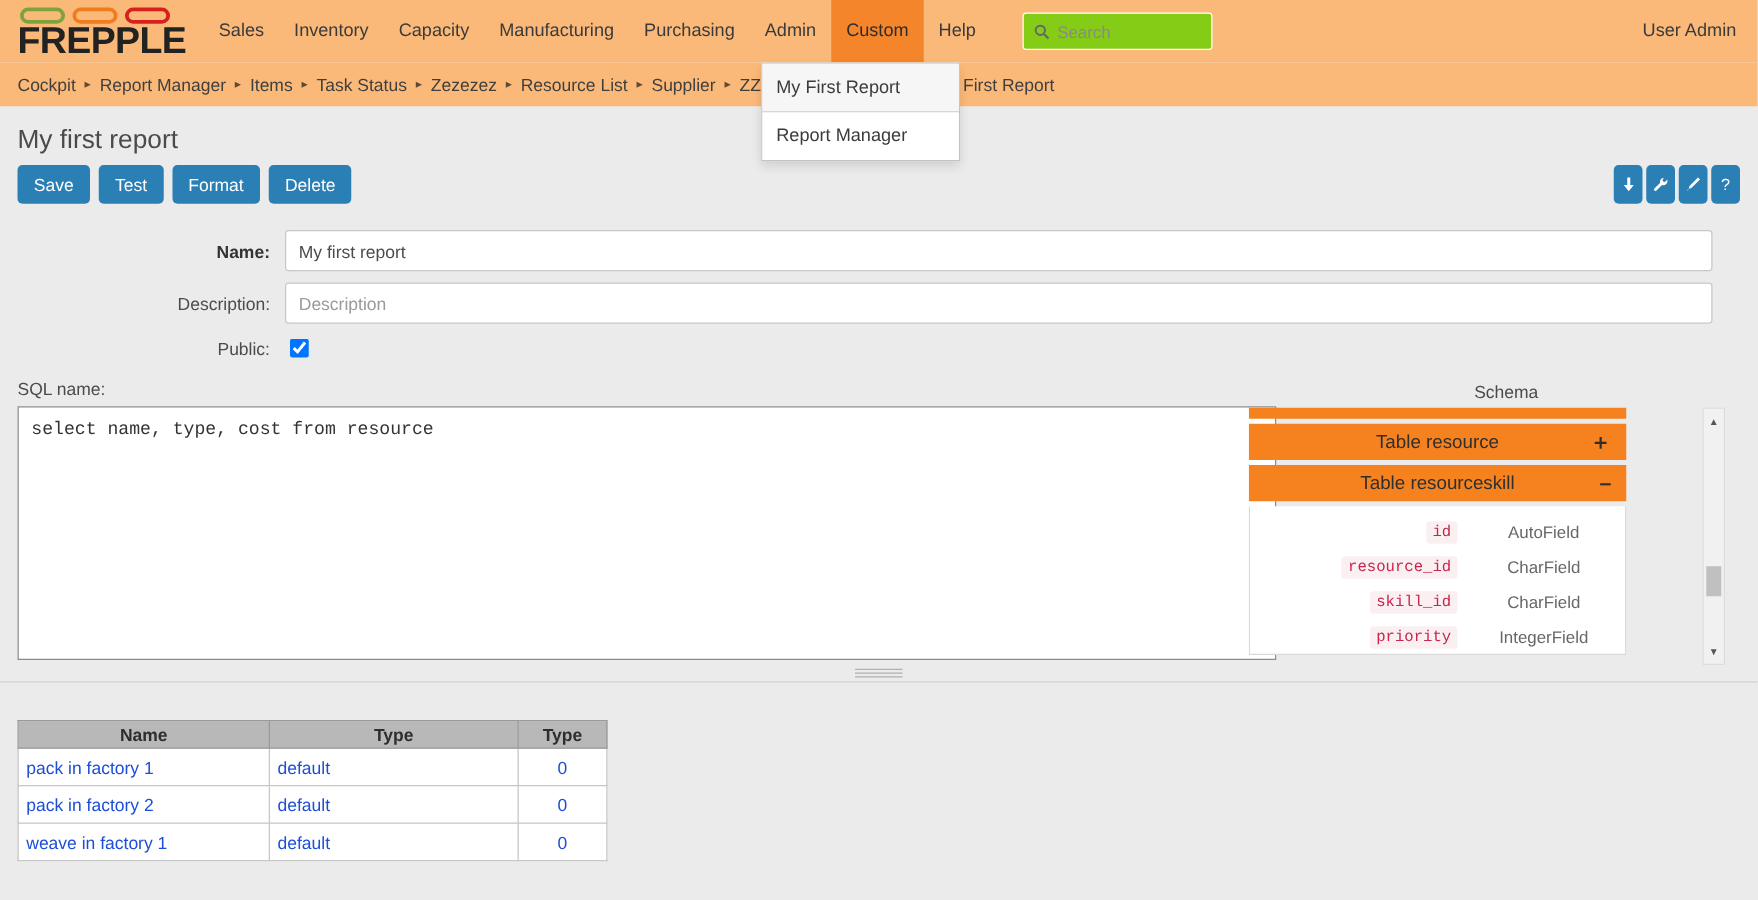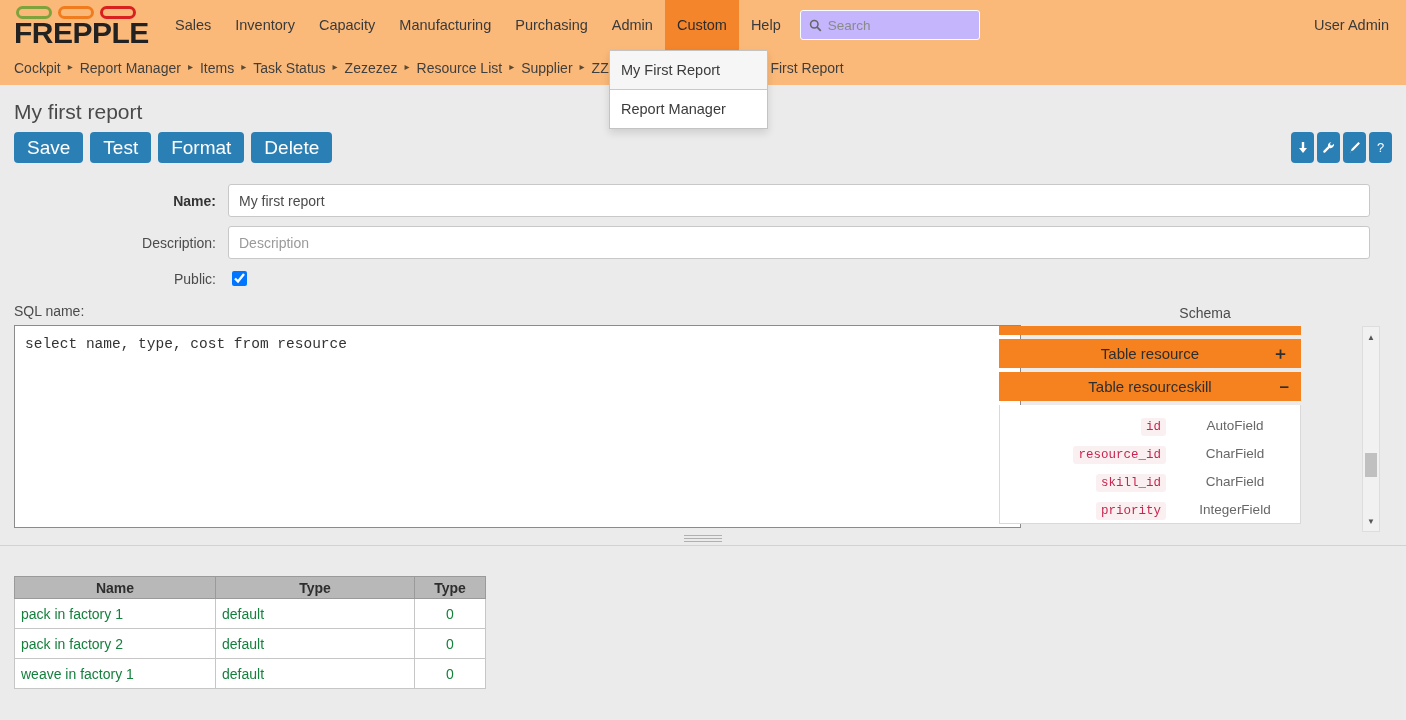--- a/index.html
+++ b/index.html
@@ -46,23 +46,23 @@
     height: 50px;
     padding: 0 12px;
     display: flex; align-items: center;
     font-size: 14.5px;
     color: #3a3a3a;
     cursor: pointer;
     white-space: nowrap;
   }
   .navitem.active { background: #f5852a; color: #2c2c2c; }
   #searchbox {
-    margin-left: 7px;
-    width: 180px; height: 30px;
-    background: #c4b5fd;
+    margin-left: 25px;
+    width: 152px; height: 30px;
+    background: #84cc16;
     border: 1px solid #ffffff;
     border-radius: 3px;
     display: flex; align-items: center;
     padding: 0 8px;
     flex: none;
   }
   #searchbox .mag { margin-right: 4px; display: flex; }
   #searchbox input {
     border: none; outline: none;
     font-family: "Liberation Sans", sans-serif;
@@ -129,21 +129,21 @@
     display: flex; gap: 7px;
   }
   .btn {
     background: #2a7fb5;
     color: #ffffff;
     border: none;
     border-radius: 4px;
     height: 31px;
     padding: 0 13px;
     font-family: "Liberation Sans", sans-serif;
-    font-size: 19px;
+    font-size: 14px;
     cursor: pointer;
     display: flex; align-items: center; justify-content: center;
   }
   #iconrow {
     position: absolute; right: 14px; top: 132px;
     display: flex; gap: 3px;
   }
   .ibtn {
     width: 23px; height: 31px;
     background: #2a7fb5;
@@ -299,21 +299,21 @@
     height: 22px;
     border: 1px solid #9a9a9a;
     padding: 0 6px;
     text-align: center;
   }
   #restable td {
     background: #ffffff;
     border: 1px solid #c6c6c6;
     height: 30px;
     padding: 0 6px;
-    color: #15803d;
+    color: #1d4ed8;
   }
   #restable td.num { text-align: center; }
   .col-name { width: 201px; }
   .col-type { width: 199px; }
   .col-cost { width: 71px; }
 </style>
 </head>
 <body>
 
 <div id="topnav">

